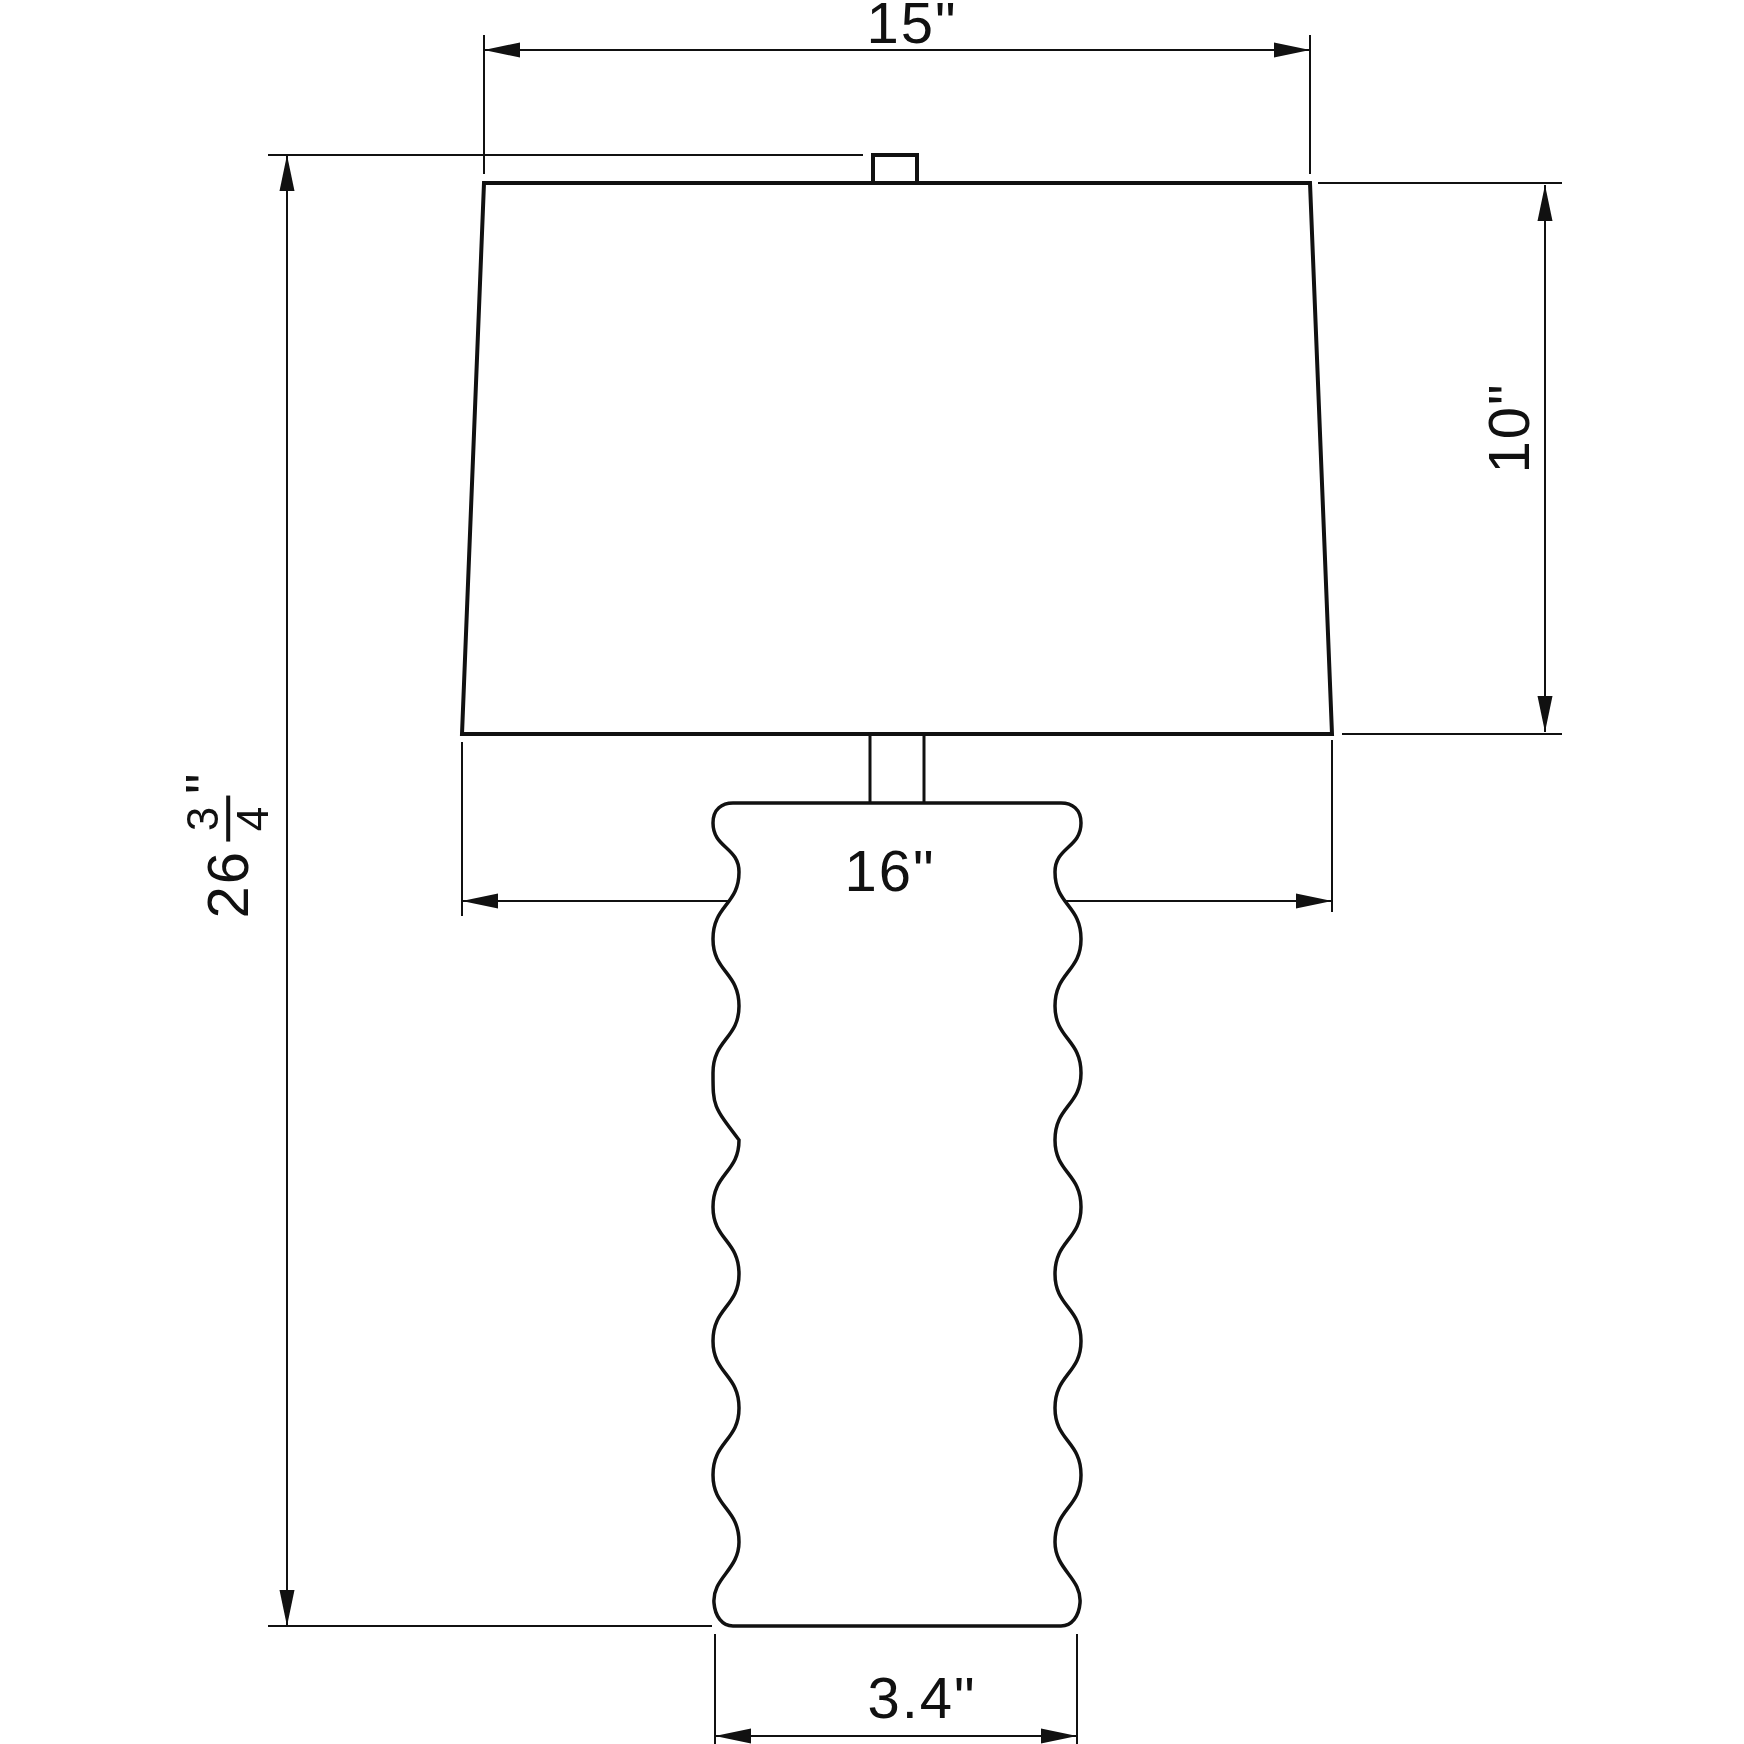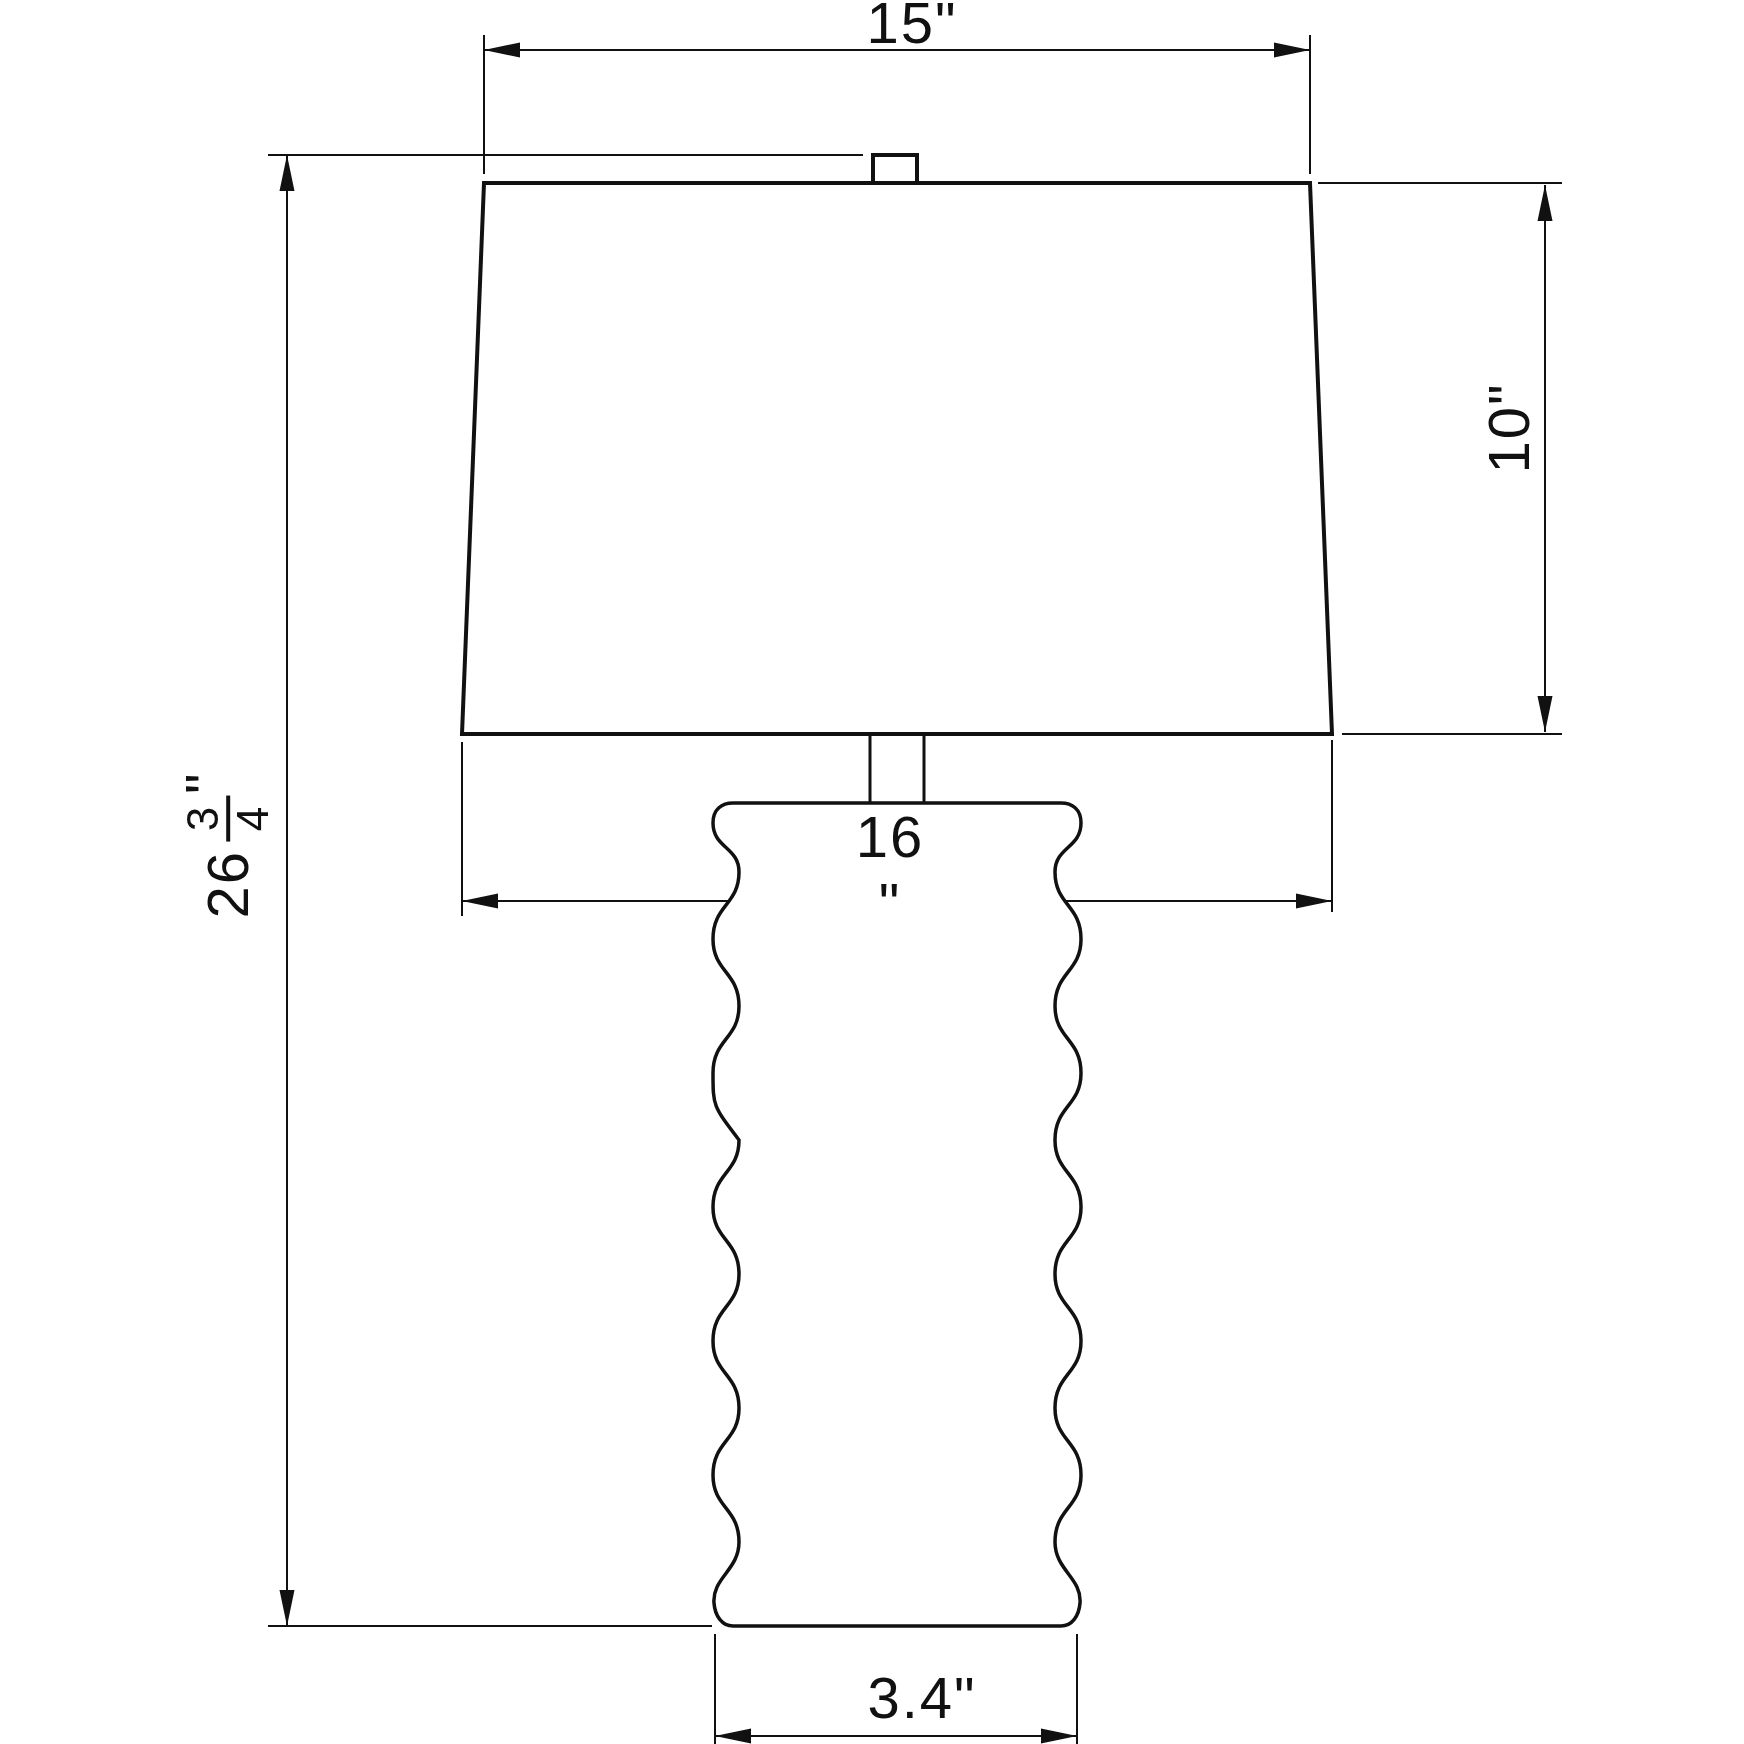--- a/index.html
+++ b/index.html
@@ -163,21 +163,21 @@
   <div class="dim-label rot" style="left:228px; top:845px;">
     <span>26</span>
       <span class="frac">
         <span>3</span>
         <span class="fbar"></span>
         <span>4</span>
       </span>
       <span class="unit-top">"</span>
   </div>
 
-  <div class="dim-label" style="left:890px; top:870px;flex-direction:column;">
+  <div class="dim-label" style="left:890px; top:870px;">
     <span>16</span>
       <span>"</span>
   </div>
 
   <div class="dim-label" style="left:922px; top:1697px;">
     <span>3.4</span>
       <span>"</span>
   </div>
 
 </div>

